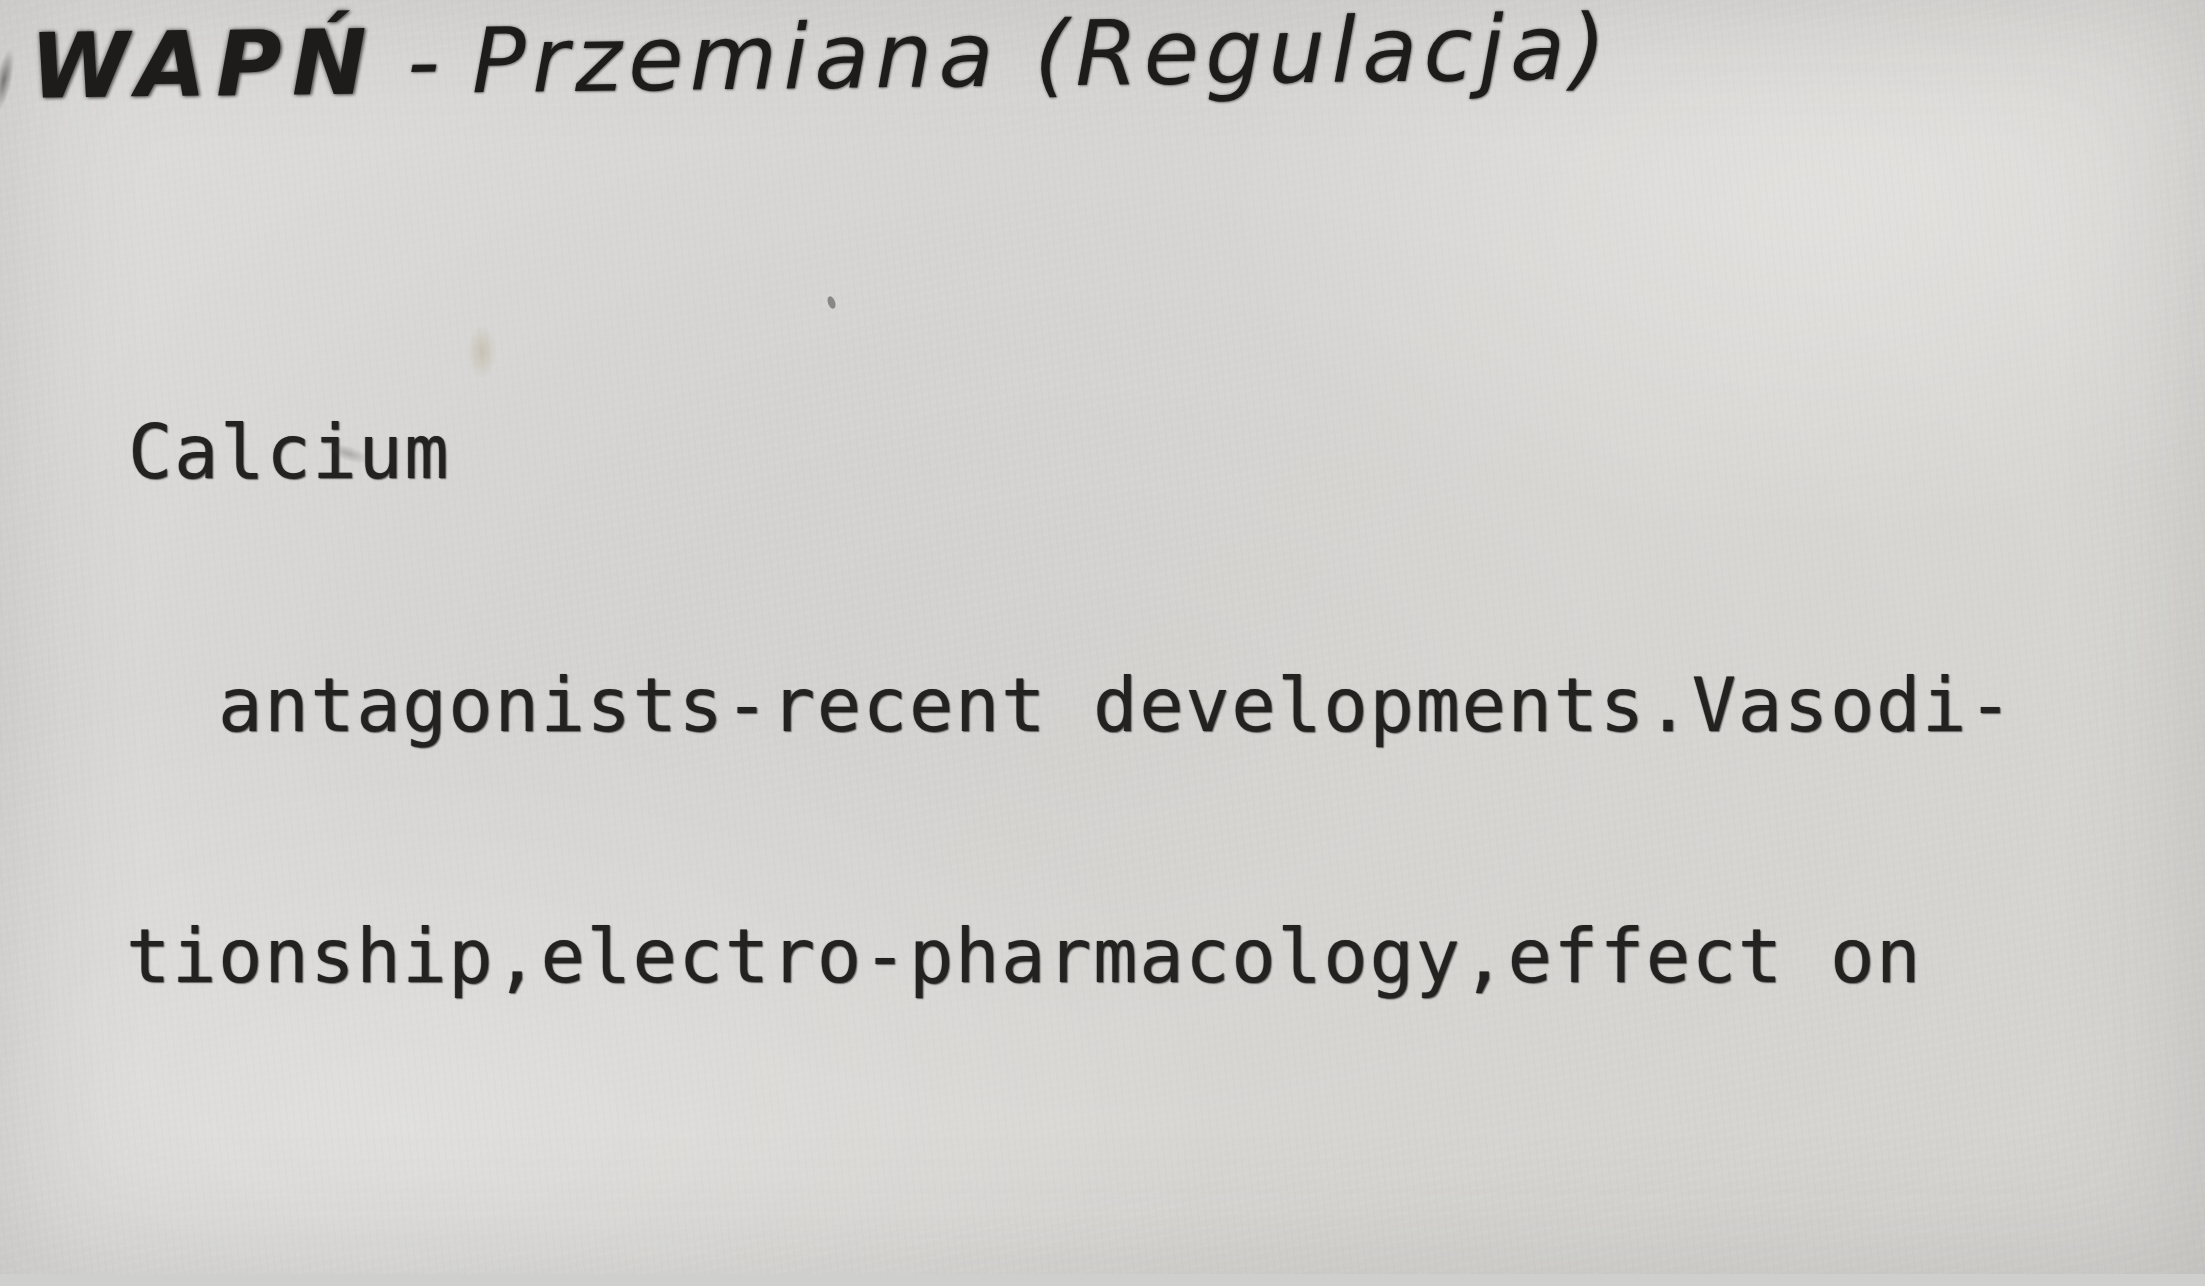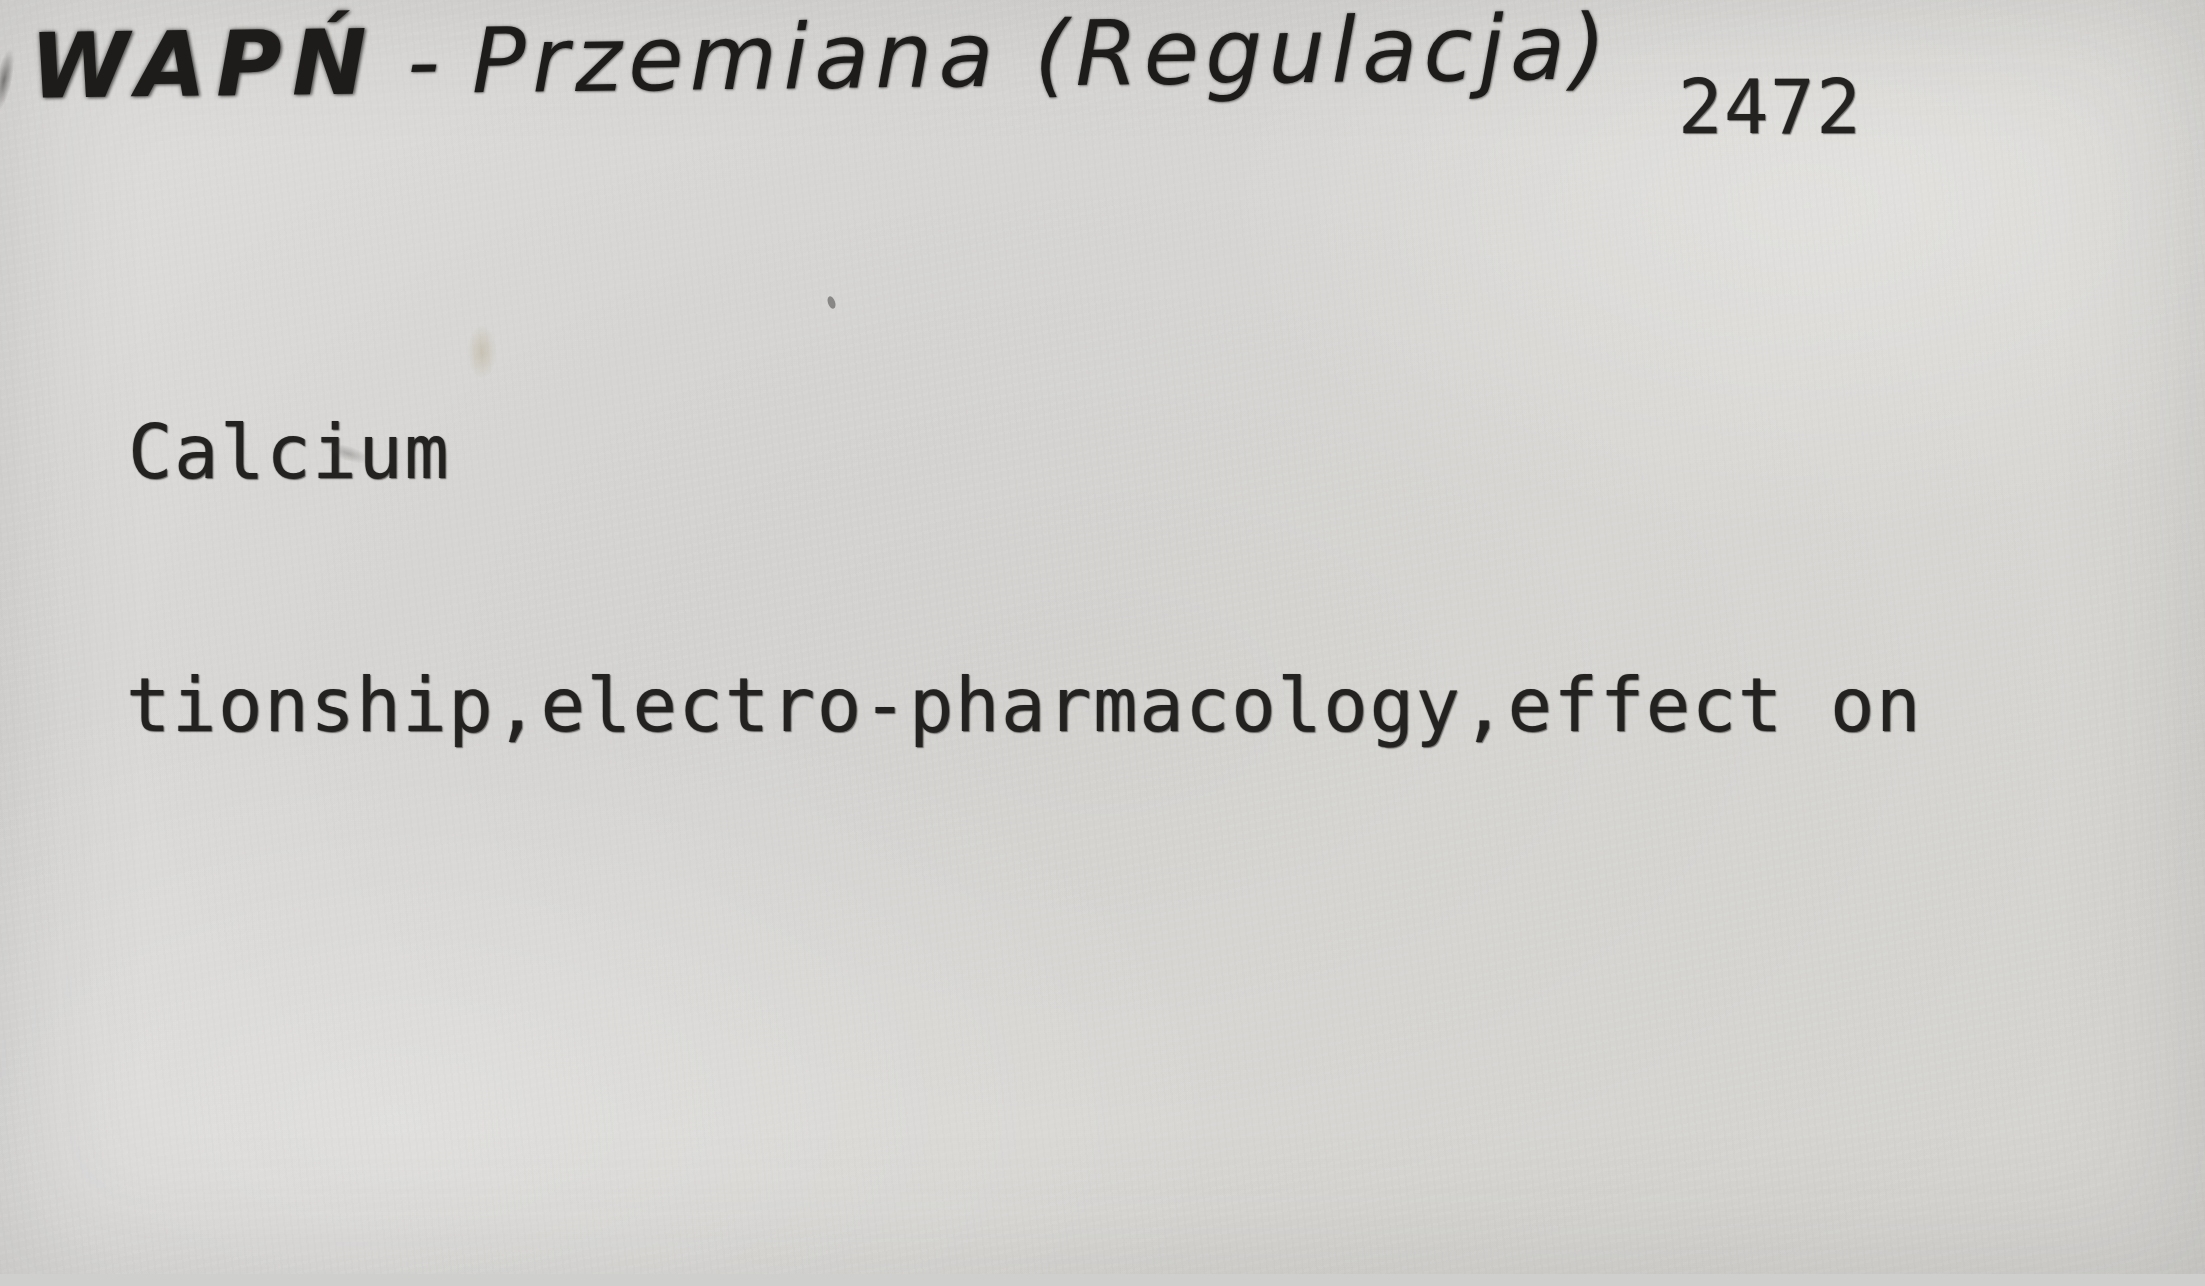--- a/index.html
+++ b/index.html
@@ -102,24 +102,24 @@
 </head>
 <body>
 
 <div class="card">
   <div class="grain"></div>
 
   <div class="heading">
     <span class="subject">WAPŃ</span><span class="sep">-</span><span class="descriptor">Przemiana (Regulacja)</span>
   </div>
 
-  <div class="typed acc-num">2472</div>
 
   <div class="typed entry">
     <div class="typed-line">Calcium</div>
+    <div class="typed-line">  antagonists-recent developments.Vasodi-</div>
     <div class="typed-line">tionship,electro-pharmacology,effect on</div>
     
     
     
     
     
   </div>
 
   <div class="artifact edge-mark"></div>
   <div class="artifact smudge-under-heading"></div>

